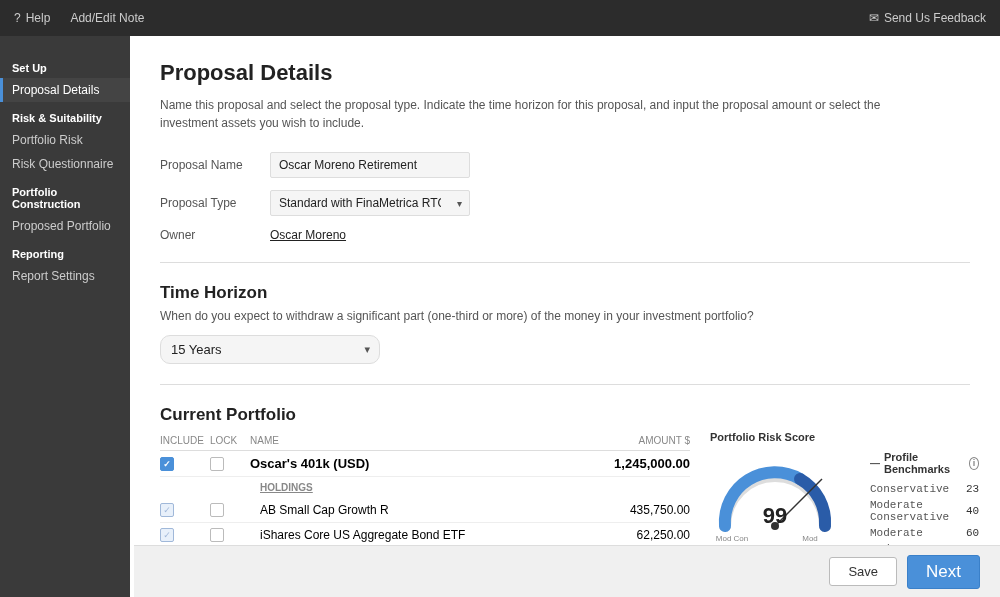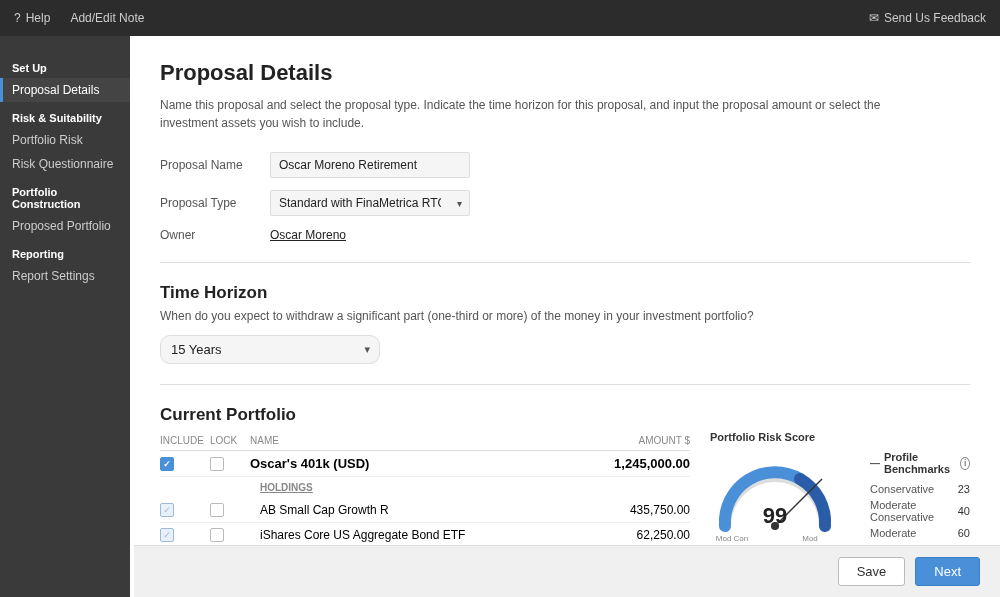--- a/index.html
+++ b/index.html
@@ -243,20 +243,21 @@
       gap: 4px;
       margin-bottom: 6px;
     }
     .benchmark-row {
       display: flex;
       align-items: center;
       justify-content: space-between;
       font-size: 11px;
       color: #555;
       padding: 2px 0;
+      font-family: Liberation Mono, monospace;
     }
     .benchmark-label { flex: 1; }
     .benchmark-value { width: 30px; text-align: right; color: #333; }
 
     
     .bottom-bar {
       position: absolute;
       bottom: 0;
       left: 4px;
       right: 0;
@@ -275,21 +276,21 @@
       padding: 6px 18px;
       font-size: 13px;
       color: #333;
       border-radius: 3px;
       cursor: pointer;
     }
     .btn-next {
       background: #4a90d9;
       border: 1px solid #3a80c9;
       padding: 6px 18px;
-      font-size: 13px;
+      font-size: 17px;
       color: #fff;
       border-radius: 3px;
       cursor: pointer;
     }
 
     .info-icon {
       display: inline-flex;
       align-items: center;
       justify-content: center;
       width: 13px;

